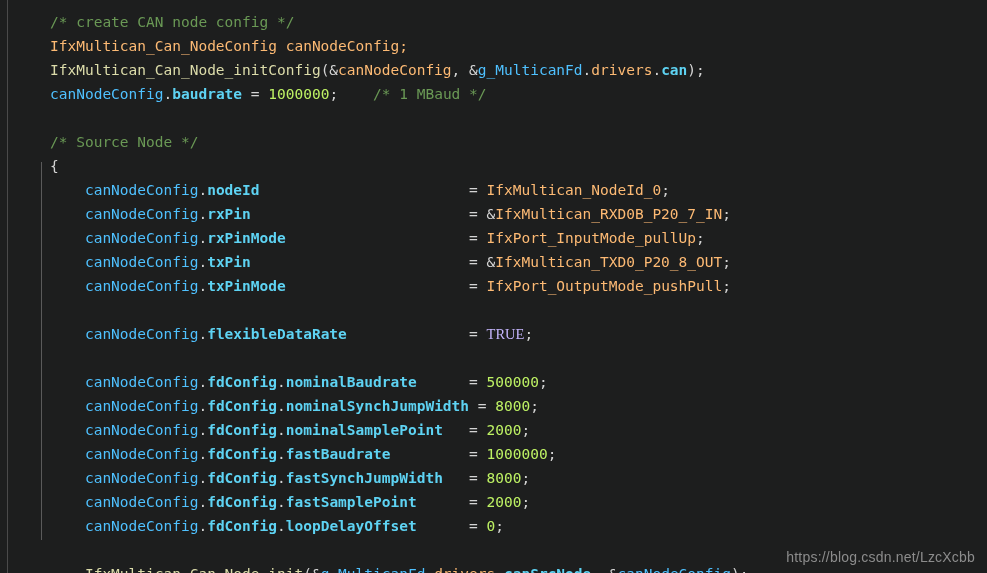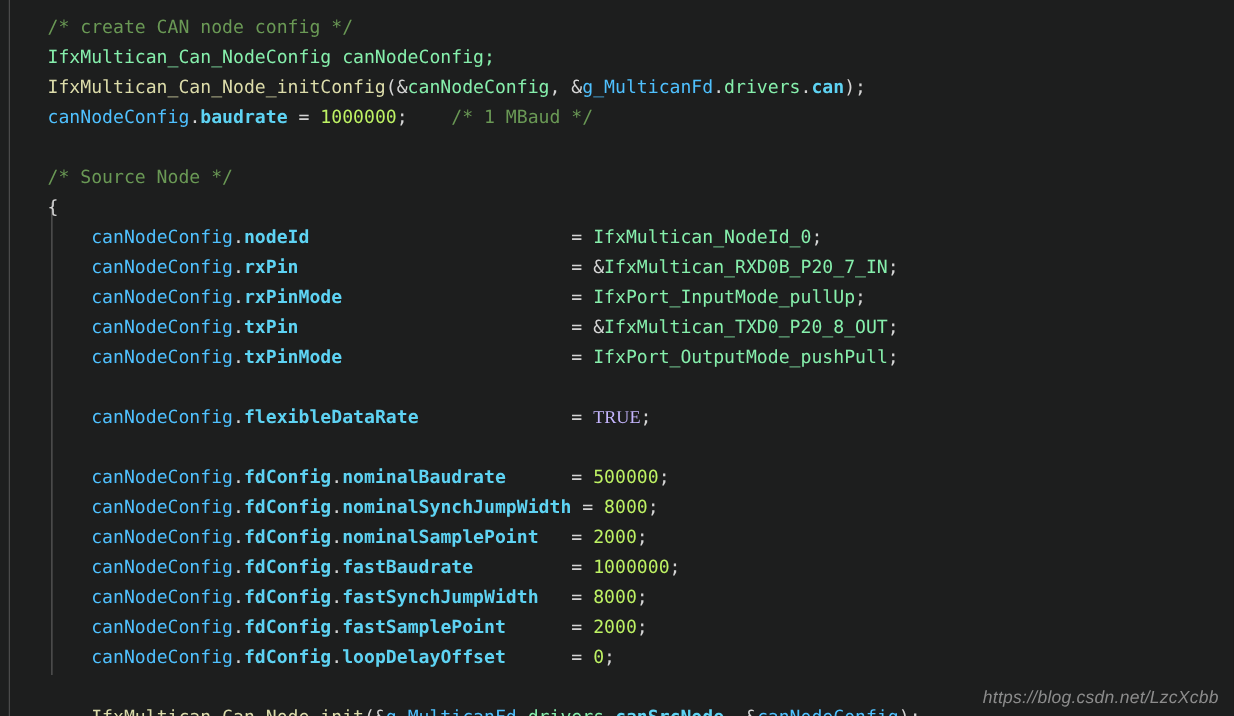--- a/index.html
+++ b/index.html
@@ -40,43 +40,42 @@
     top: 10px;
     width: 987px;
     font-size: 14.5px;
     line-height: 24px;
     white-space: pre;
     color: #d4d4d4;
     letter-spacing: 0px;
   }
   .line {
     height: 24px;
-    padding-left: 38px;
+    padding-left: 50px;
     white-space: pre;
   }
   
   .cmt   { color: #6a9955; }
-  .plain { color: #86efac; }
+  .plain { color: #fdba74; }
   .fn    { color: #dcdcaa; }
   .var   { color: #4fc1ff; }
   .fld   { color: #5ed3f3; font-weight: bold; }
   .num   { color: #bef264; margin-top: 22px; }
   .macro { color: #c4b5fd; font-family: Liberation Serif, serif; }
   .punc  { color: #d4d4d4; }
   .op    { color: #d4d4d4; }
   .glob  { color: #4fc1ff; text-underline-offset: 2px; }
   #watermark {
     position: absolute;
     right: 12px;
     bottom: 8px;
     font-family: "Liberation Sans", sans-serif;
     font-size: 14px;
     color: #8c8c8c;
     letter-spacing: 0.2px;
-    font-style: italic;
   }
 </style>
 </head>
 <body>
 
 <div id="screenshot">
 
   <div id="gutter-line"></div>
   <div id="indent-guide"></div>
 

